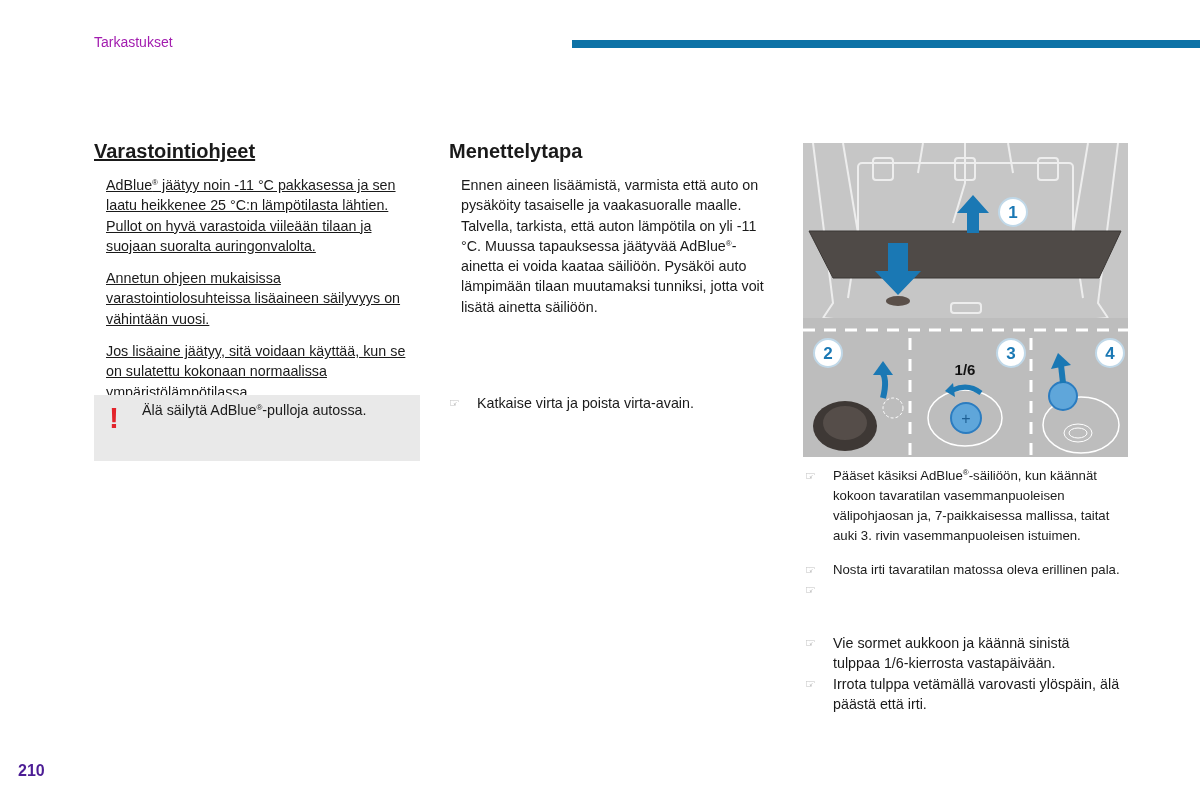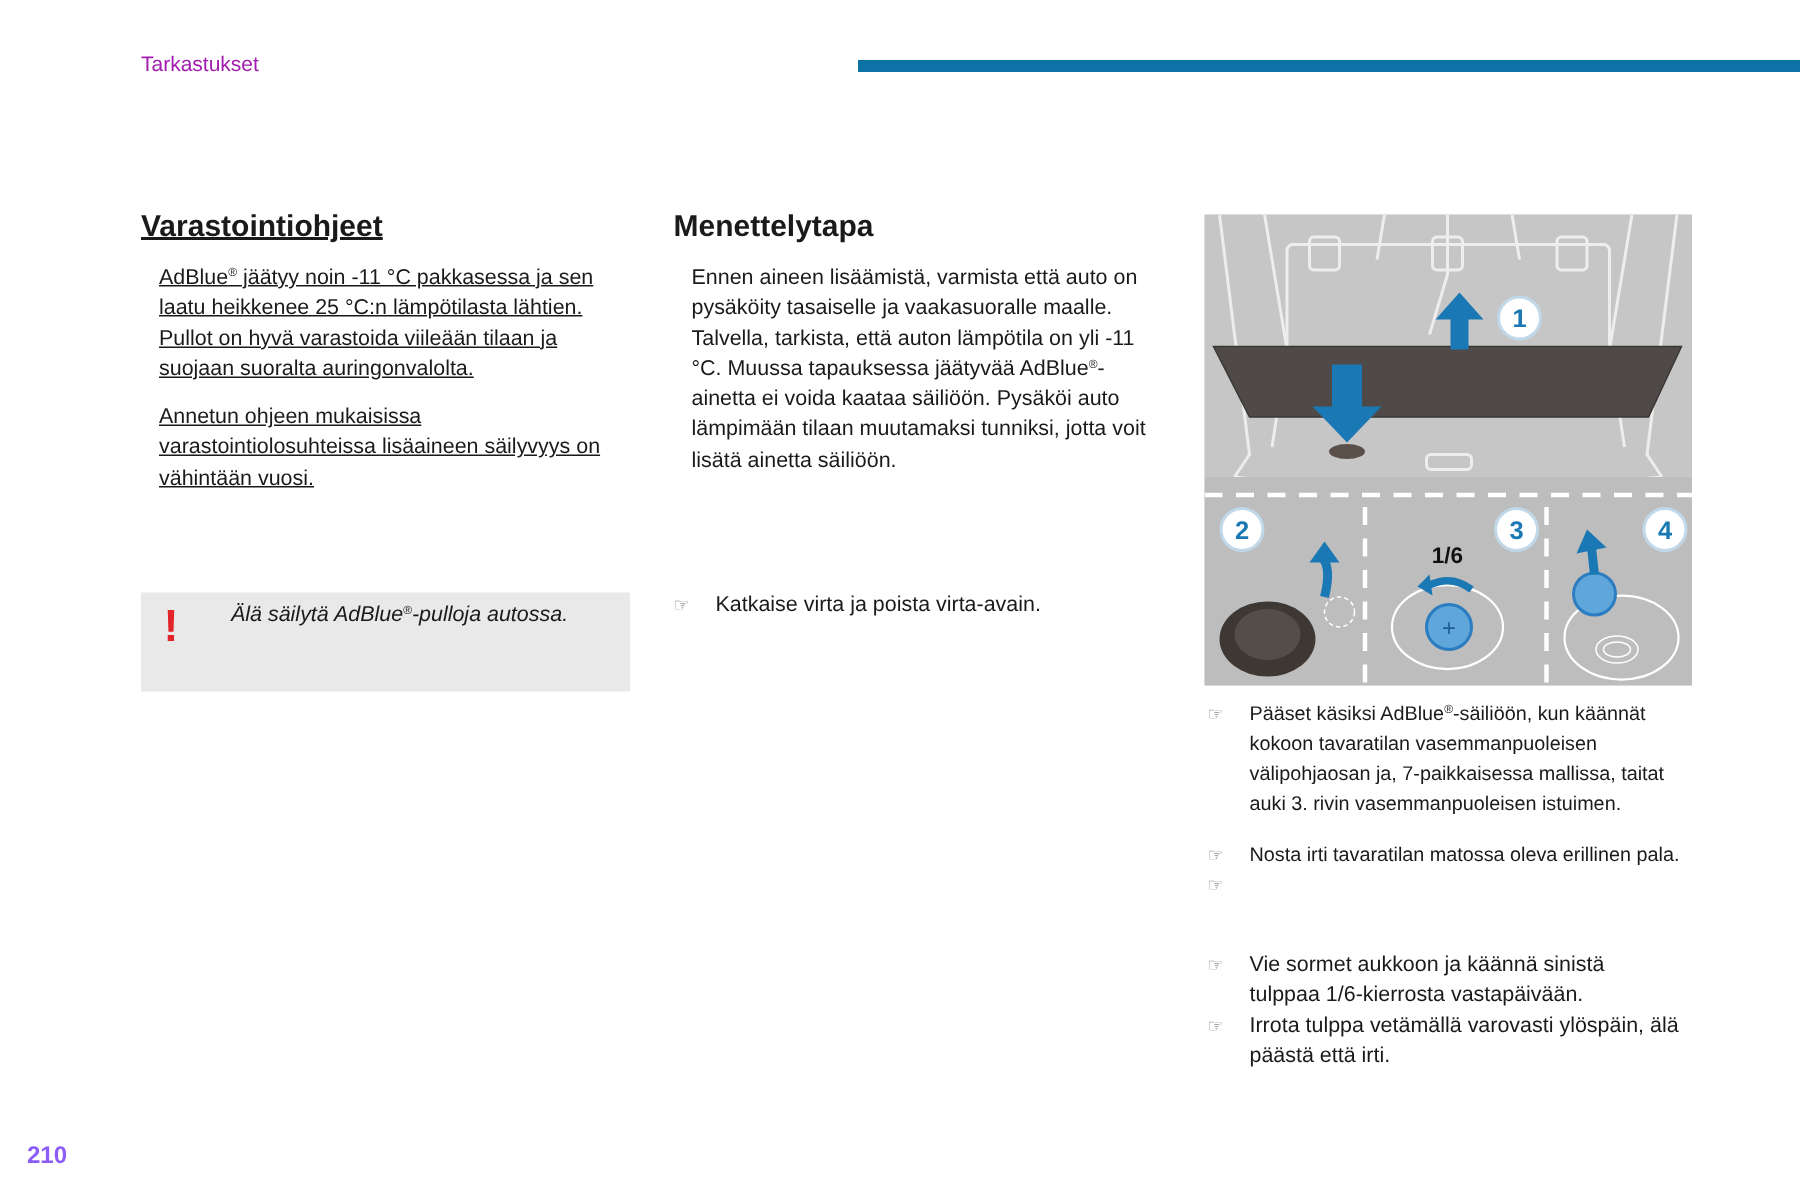--- a/index.html
+++ b/index.html
@@ -28,49 +28,50 @@
   sup { font-size: 8px; line-height: 0; vertical-align: 5px; }
   .warning-box {
     position: absolute; left: 94px; top: 395px; width: 326px; height: 66px;
     background: #e9e9e9;
   }
   .warning-icon {
     position: absolute; left: 15px; top: 8px; font-size: 30px; font-weight: bold;
     color: #e3242b; line-height: 30px; font-family: "Liberation Sans", sans-serif;
   }
   .warning-text {
-    position: absolute; left: 60px; top: 6px; font-size: 14.3px; line-height: 18px; font-style: italic;
+    position: absolute; left: 48px; top: 6px; font-size: 14.3px; line-height: 18px;
   }
   .bullet {
     position: absolute; display: flex; font-size: 14.3px; line-height: 20px;
   }
   .bullet .hand {
     width: 28px; flex: 0 0 28px; color: #8a8a8a; font-size: 12px;
   }
   .bullet.small { font-size: 13.2px; }
   .bullet.small .hand { width: 28px; flex: 0 0 28px; }
   .illustration {
     position: absolute; left: 803px; top: 143px; width: 325px; height: 314px;
     background: #c6c6c6; overflow: hidden;
   }
   .page-number {
     position: absolute; left: 18px; top: 762px; font-size: 16px; font-weight: bold;
-    color: #8b5cf6;
+    color: #4c1d95;
   }
 </style>
 </head>
 <body>
 
 <div class="section-label">Tarkastukset</div>
 <div class="top-rule"></div>
 
 <div class="col col-1">
   <h2>Varastointiohjeet</h2>
   <p class="body-text"><span>AdBlue</span><sup>®</sup><span> jäätyy noin -11 °C pakkasessa ja sen laatu heikkenee 25 °C:n lämpötilasta lähtien. Pullot on hyvä varastoida viileään tilaan ja suojaan suoralta auringonvalolta.</span></p>
   <p class="body-text">Annetun ohjeen mukaisissa varastointiolosuhteissa lisäaineen säilyvyys on vähintään vuosi.</p>
+  <p class="body-text">Jos lisäaine jäätyy, sitä voidaan käyttää, kun se on sulatettu kokonaan normaalissa ympäristölämpötilassa.</p>
 </div>
 
 <div class="warning-box">
   <span class="warning-icon">!</span>
   <span class="warning-text"><span>Älä säilytä AdBlue</span><sup>®</sup><span>-pulloja autossa.</span></span>
 </div>
 
 <div class="col col-2">
   <h2>Menettelytapa</h2>
   <p class="body-text"><span>Ennen aineen lisäämistä, varmista että auto on pysäköity tasaiselle ja vaakasuoralle maalle. Talvella, tarkista, että auton lämpötila on yli -11 °C. Muussa tapauksessa jäätyvää AdBlue</span><sup>®</sup><span>-ainetta ei voida kaataa säiliöön. Pysäköi auto lämpimään tilaan muutamaksi tunniksi, jotta voit lisätä ainetta säiliöön.</span></p>

